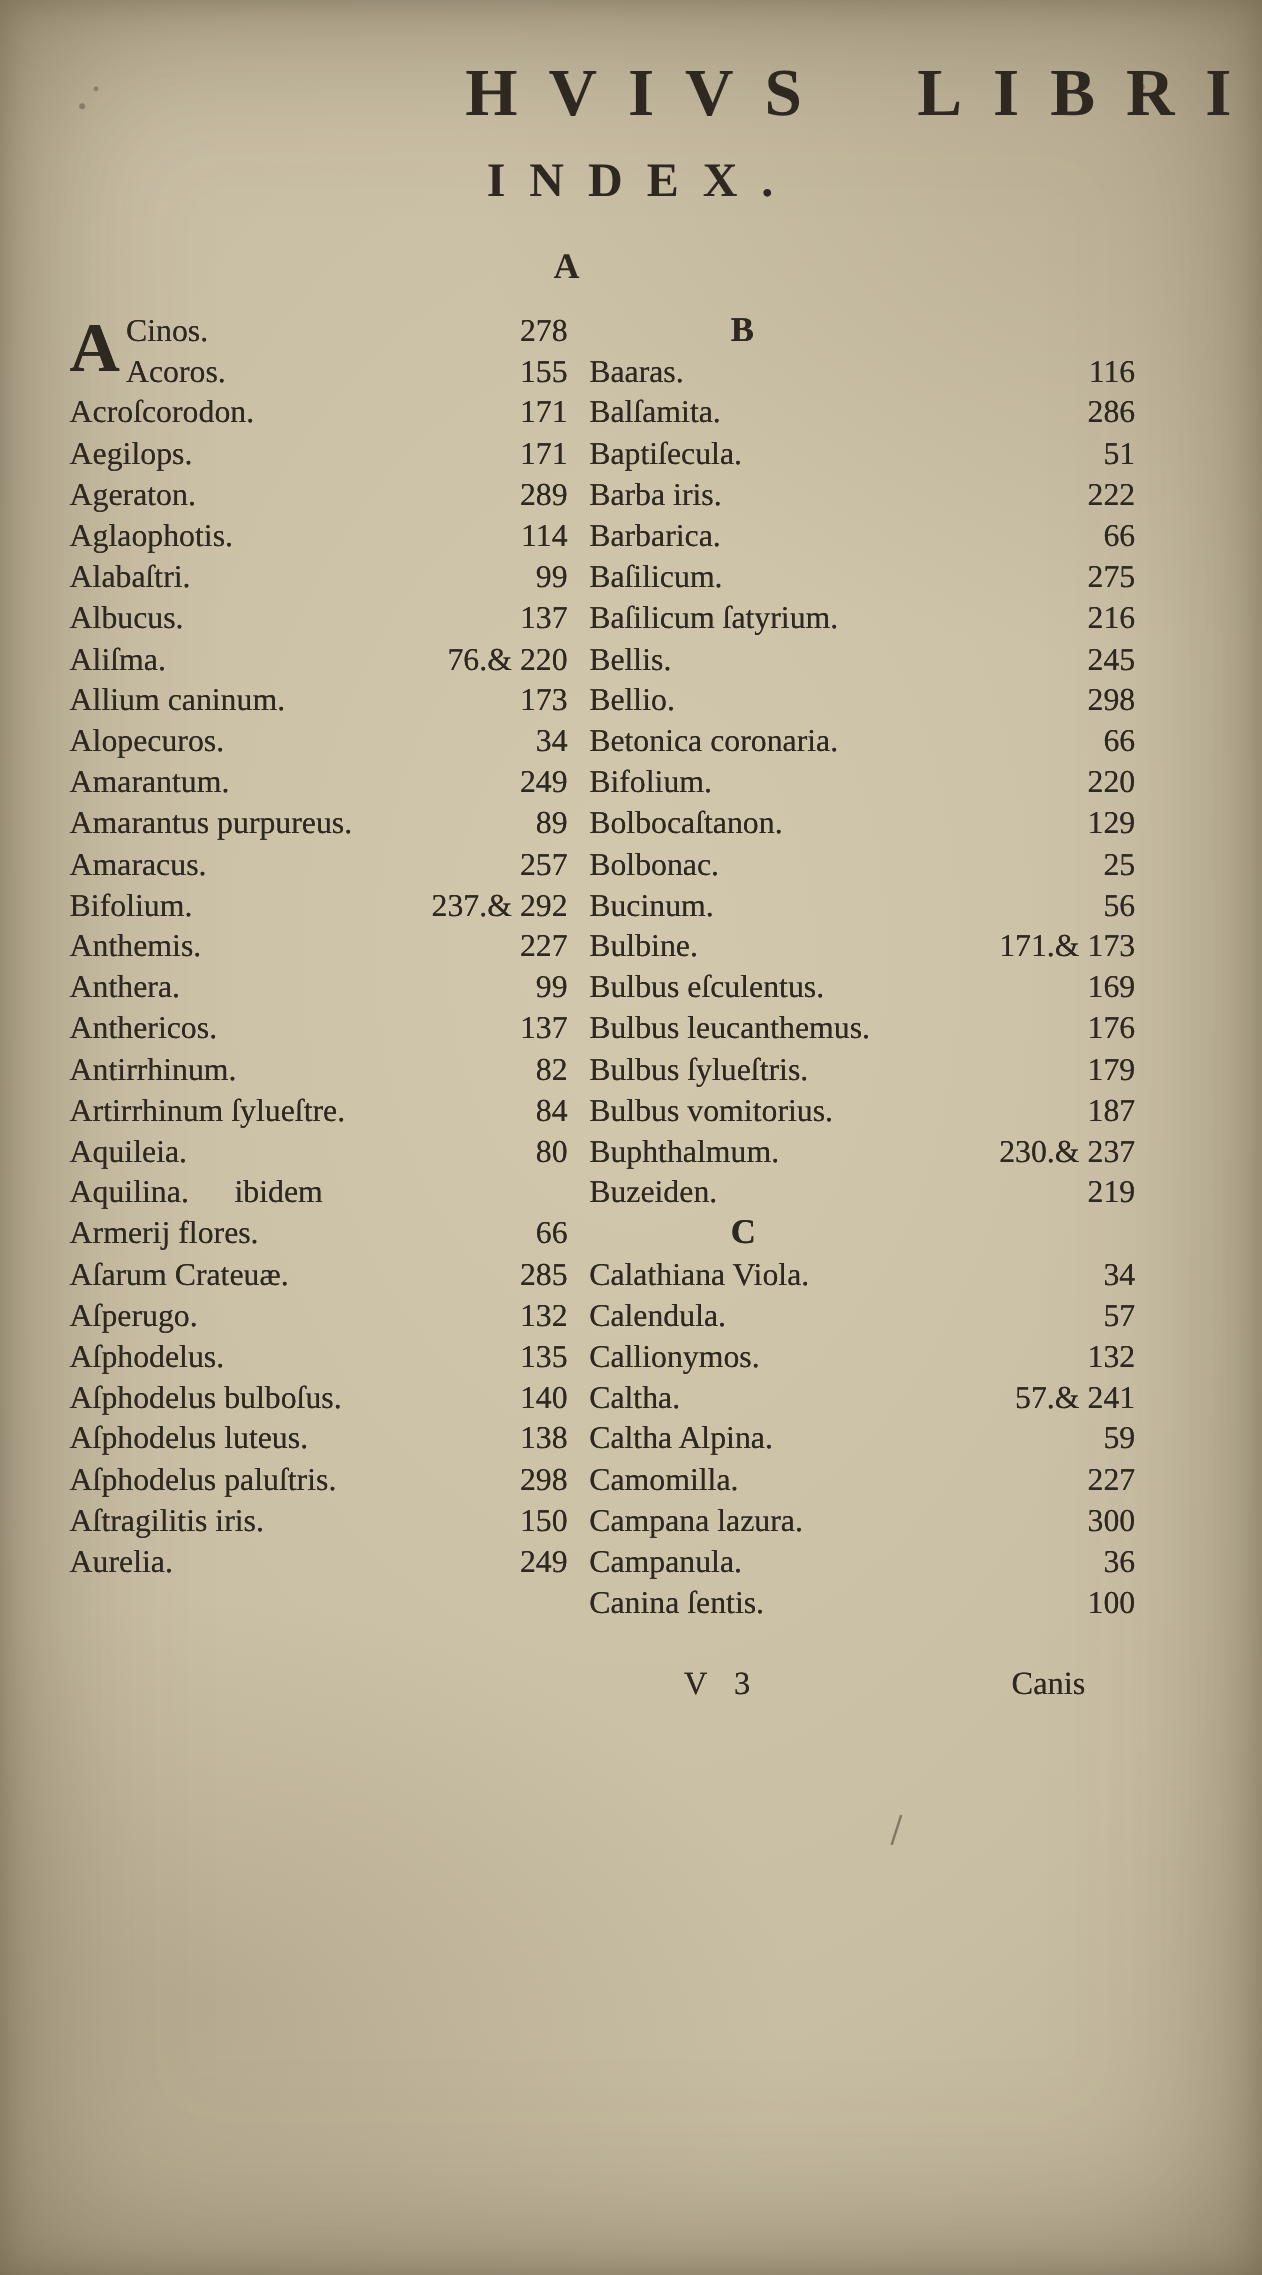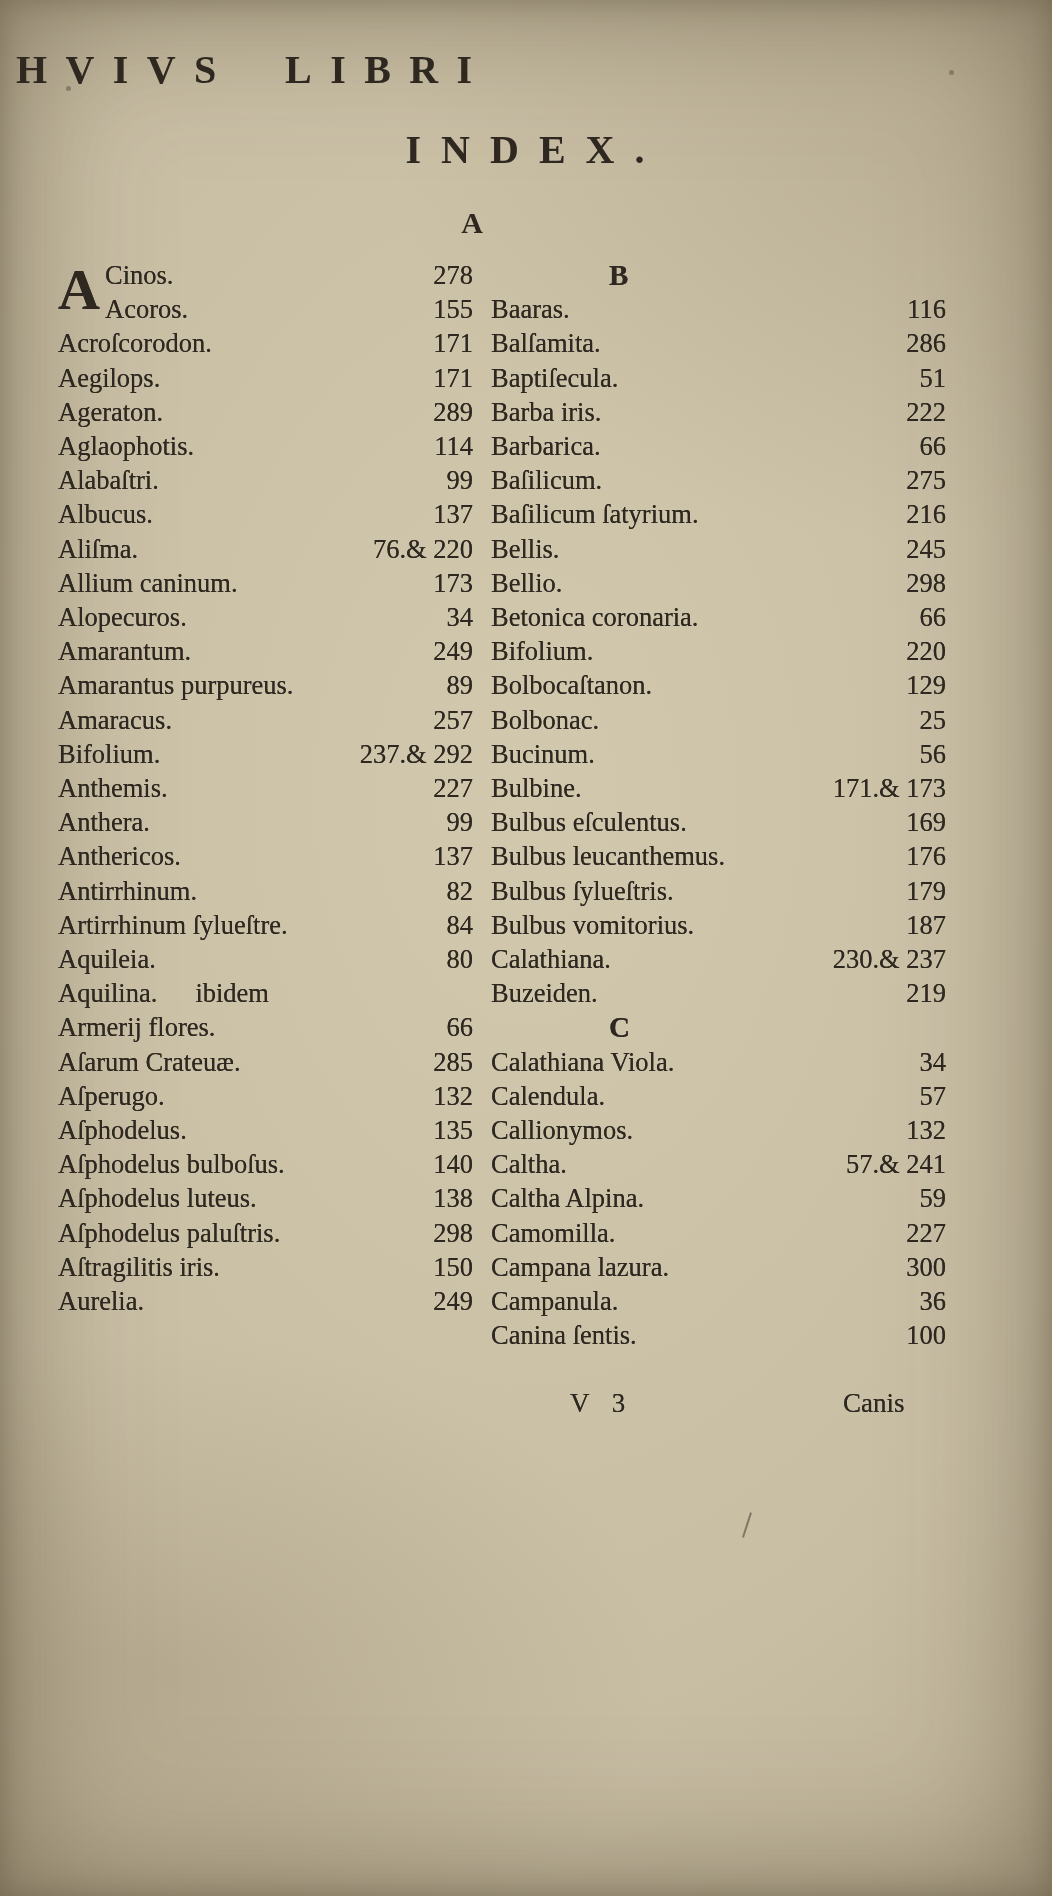--- a/index.html
+++ b/index.html
@@ -13,22 +13,22 @@
     width:1052px; height:1896px;
     overflow:hidden;
     background:
       radial-gradient(ellipse 700px 480px at 16% 88%, rgba(122,108,80,0.20), transparent 70%),
       radial-gradient(ellipse 760px 560px at 88% 8%, rgba(122,108,80,0.16), transparent 70%),
       radial-gradient(ellipse 120% 100% at 50% 42%, #d1c8ae 0%, #c8bea4 48%, #b4a98e 84%, #9a8e73 100%);
     box-shadow: inset 0 0 150px rgba(78,66,44,0.55), inset 0 0 30px rgba(78,66,44,0.35);
   }
   .title {
     position:absolute; top:46px; left:0; right:0;
-    text-align:left;
-    font-size:40px; font-weight:bold;
+    text-align:right;
+    font-size:56px; font-weight:bold;
     letter-spacing:0.46em; word-spacing:0.55em;
     padding-left:0.4em;
     white-space:nowrap;
   }
   .subtitle {
     position:absolute; top:126px; left:0; right:0;
     text-align:center;
     font-size:40px; font-weight:bold;
     letter-spacing:0.5em;
     padding-left:0.45em;
@@ -407,21 +407,21 @@
             <span class="entry-page">179</span>
           </div>
 
           <div class="row">
             <span class="entry-name">Bulbus vomitorius.</span>
 
             <span class="entry-page">187</span>
           </div>
 
           <div class="row">
-            <span class="entry-name">Calathiana.</span>
+            <span class="entry-name">Buphthalmum.</span>
 
             <span class="entry-page">230.&amp; 237</span>
           </div>
 
           <div class="row">
             <span class="entry-name">Buzeiden.</span>
 
             <span class="entry-page">219</span>
           </div>
         </div>

